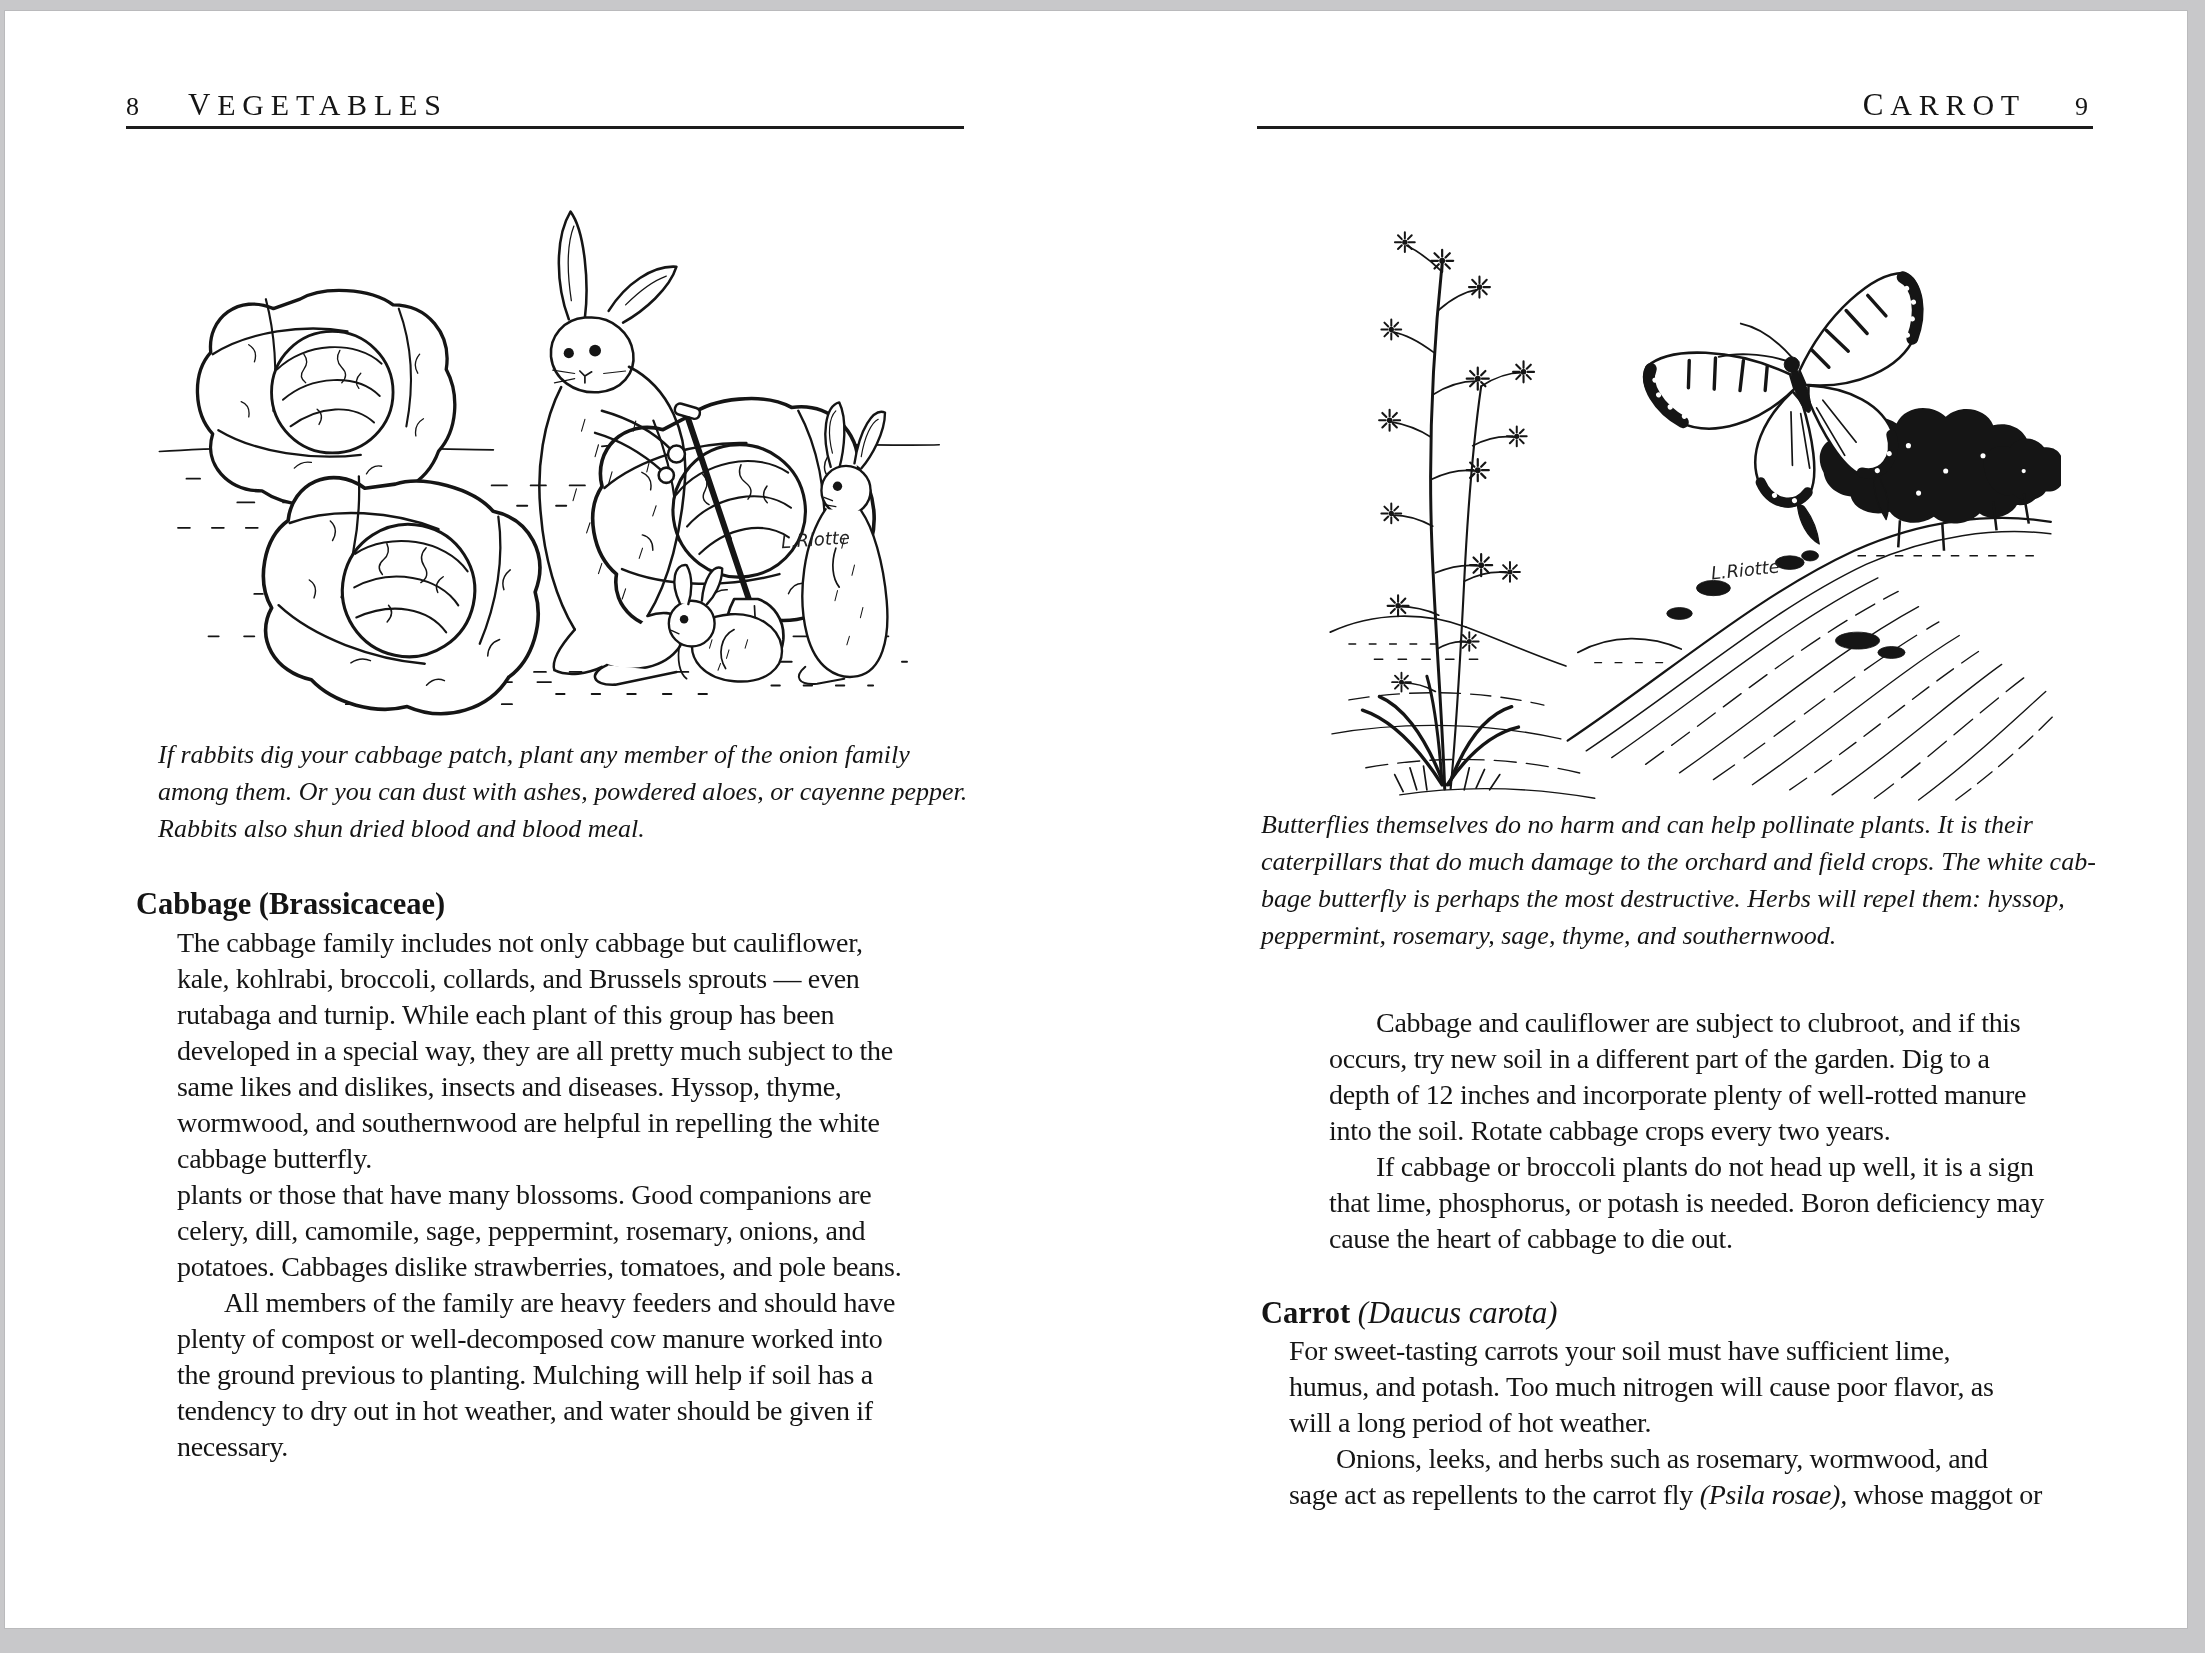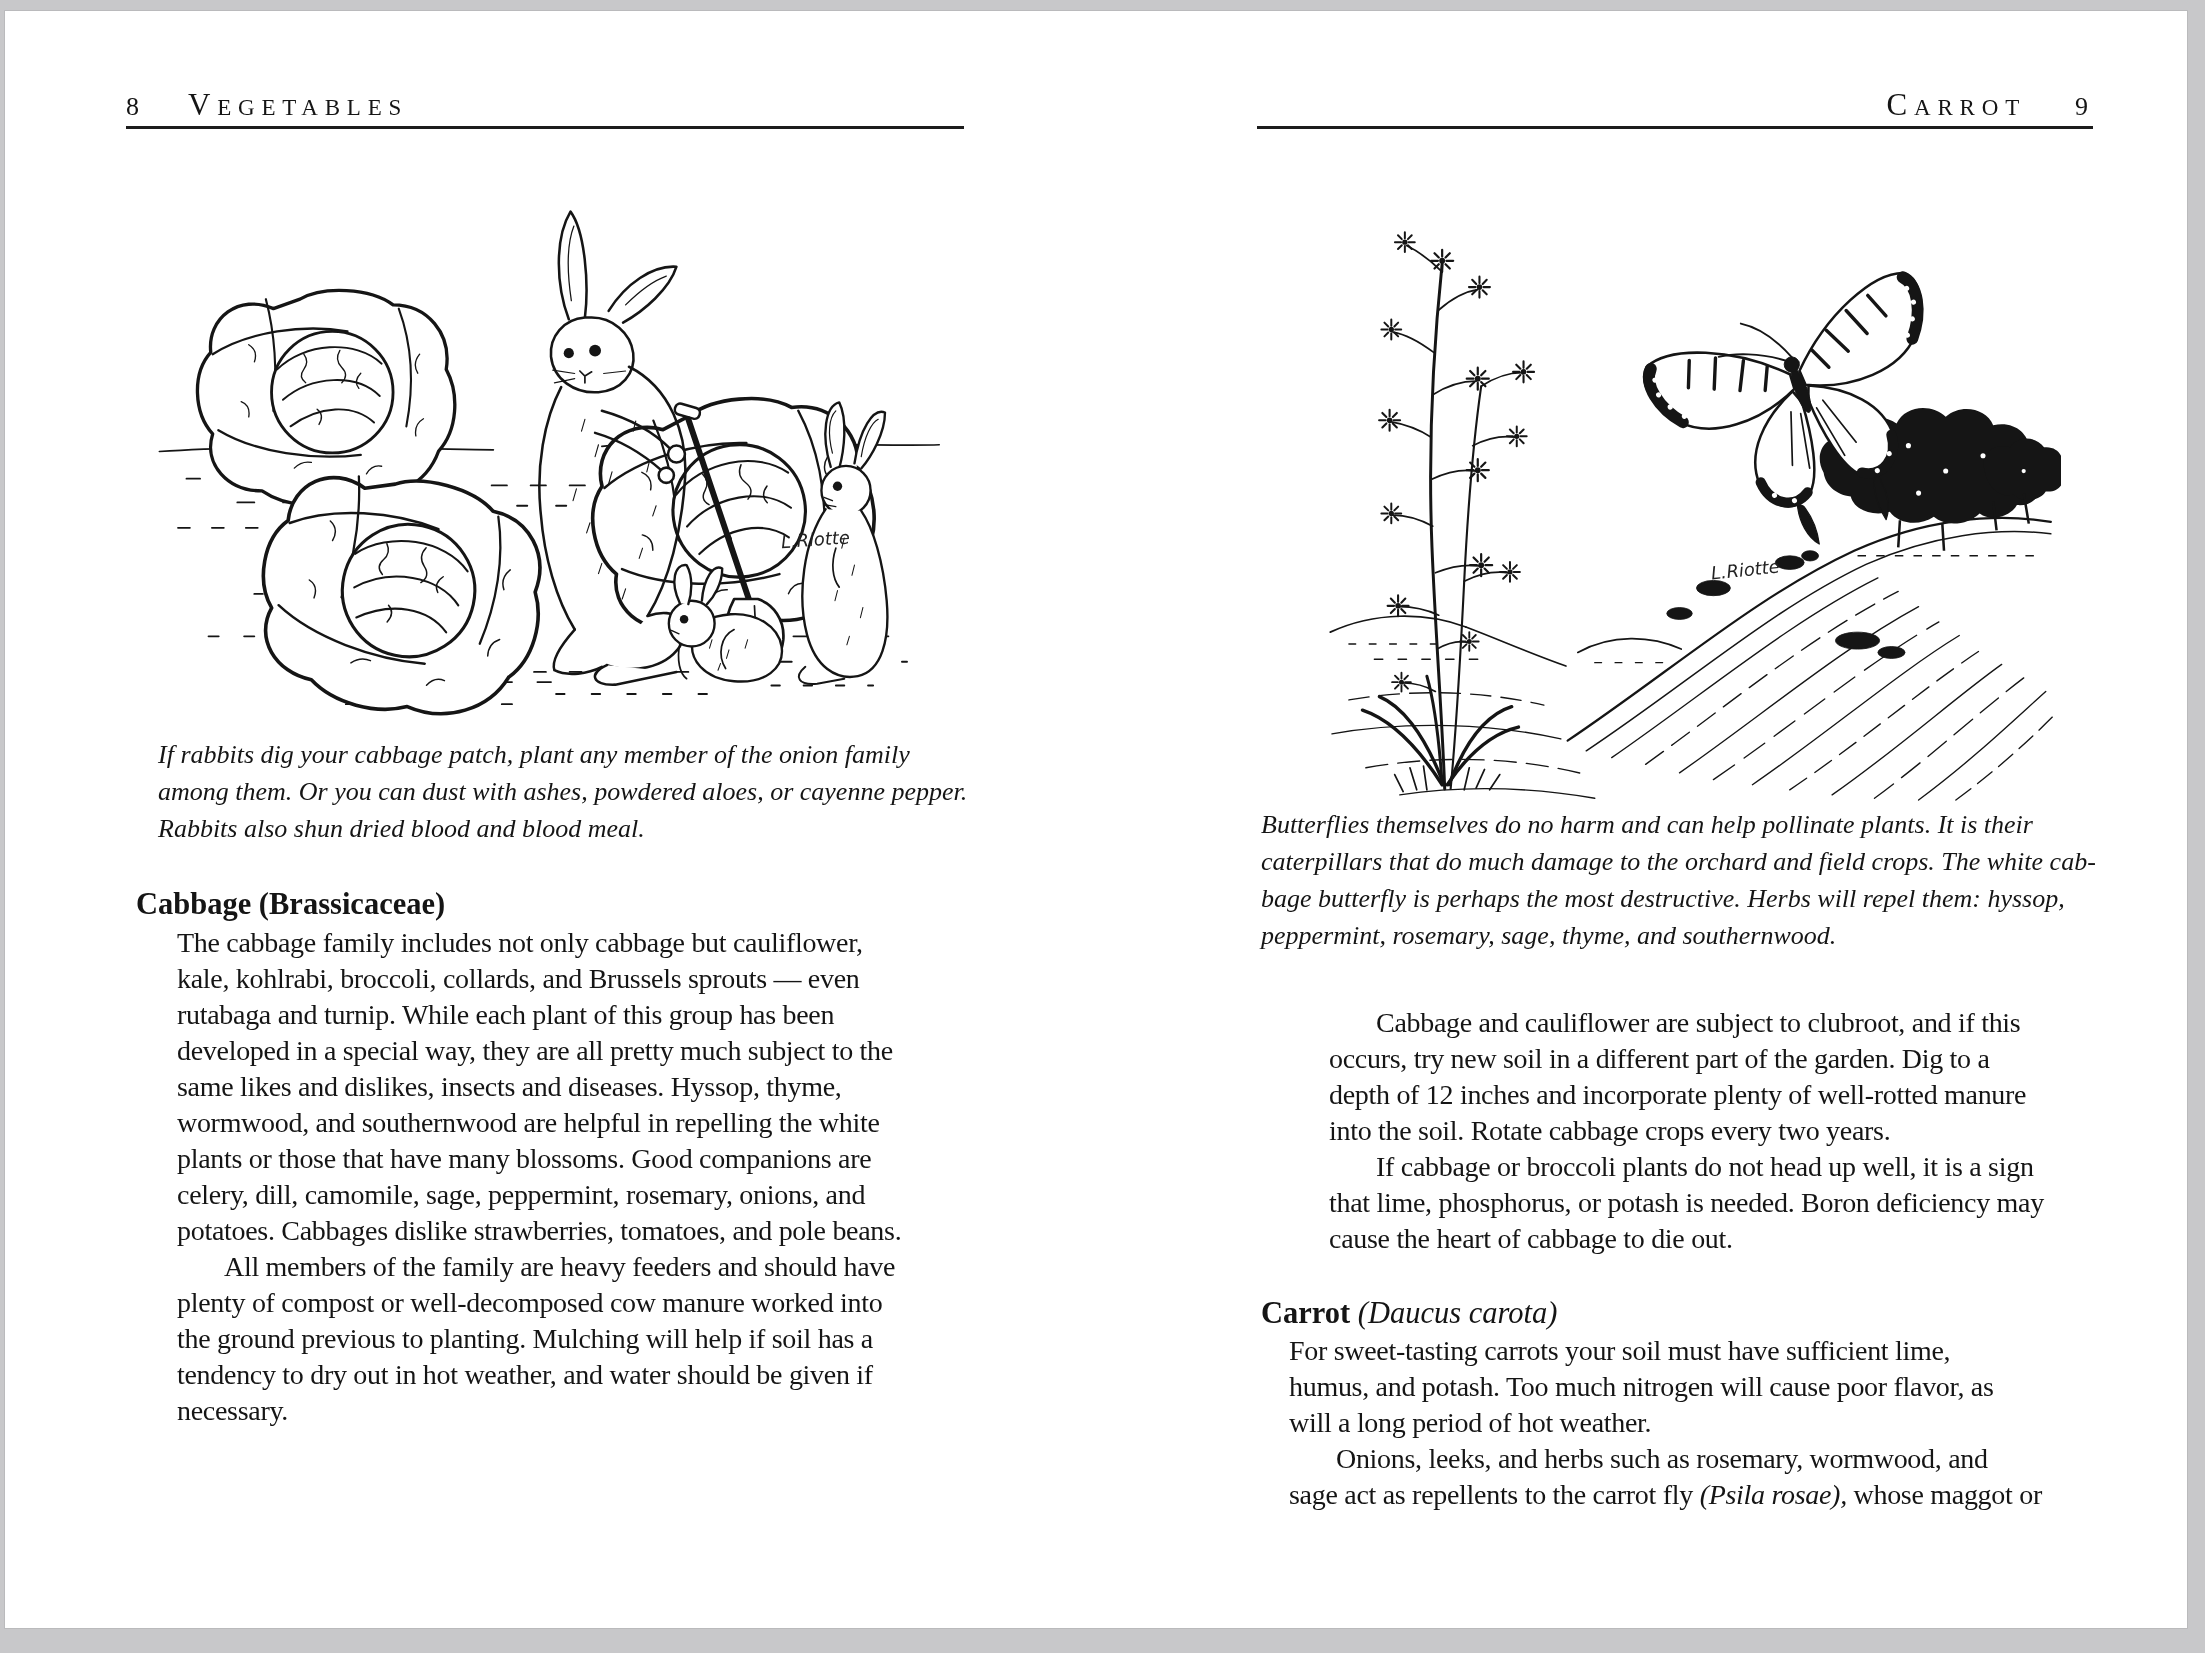--- a/index.html
+++ b/index.html
@@ -8,21 +8,21 @@
     background:#c8c8ca;
     font-family:"Liberation Serif","DejaVu Serif",serif;
     color:#151515; overflow:hidden;
   }
   .abs { position:absolute; }
   .page {
     position:absolute; left:5.1px; top:11px; width:2182px; height:1617px;
     background:#ffffff; box-shadow:0 0 0 0.8px #b7b7b9;
   }
   .runhead {
-    font-size:23px; letter-spacing:6.8px; text-transform:uppercase;
+    font-size:30px; letter-spacing:6.8px; text-transform:uppercase;
     font-weight:normal;
   }
   .runhead::first-letter { font-size:31px; }
   .pagenum { font-size:26px; }
   .hdr { display:flex; align-items:baseline; gap:49px; }
   .rule { height:3.4px; background:#1c1c1c; }
   .caption { font-style:italic; font-size:26px; line-height:37px; }
   .caption div { white-space:nowrap; }
   .bodyline {
     font-size:28px; line-height:36px; white-space:nowrap;
@@ -165,20 +165,21 @@
 
 <div class="abs heading" style="left:136px; top:887px;text-align:right;">Cabbage (Brassicaceae)</div>
 
 <div class="abs" style="left:157px; top:925px;margin-left:20px;">
   <div class="bodyline">The cabbage family includes not only cabbage but cauliflower,</div>
   <div class="bodyline">kale, kohlrabi, broccoli, collards, and Brussels sprouts — even</div>
   <div class="bodyline">rutabaga and turnip. While each plant of this group has been</div>
   <div class="bodyline">developed in a special way, they are all pretty much subject to the</div>
   <div class="bodyline">same likes and dislikes, insects and diseases. Hyssop, thyme,</div>
   <div class="bodyline">wormwood, and southernwood are helpful in repelling the white</div>
+  <div class="bodyline">cabbage butterfly.</div>
   <div class="bodyline">plants or those that have many blossoms. Good companions are</div>
   <div class="bodyline">celery, dill, camomile, sage, peppermint, rosemary, onions, and</div>
   <div class="bodyline">potatoes. Cabbages dislike strawberries, tomatoes, and pole beans.</div>
   <div class="bodyline indent">All members of the family are heavy feeders and should have</div>
   <div class="bodyline">plenty of compost or well-decomposed cow manure worked into</div>
   <div class="bodyline">the ground previous to planting. Mulching will help if soil has a</div>
   <div class="bodyline">tendency to dry out in hot weather, and water should be given if</div>
   <div class="bodyline">necessary.</div>
 </div>
 

